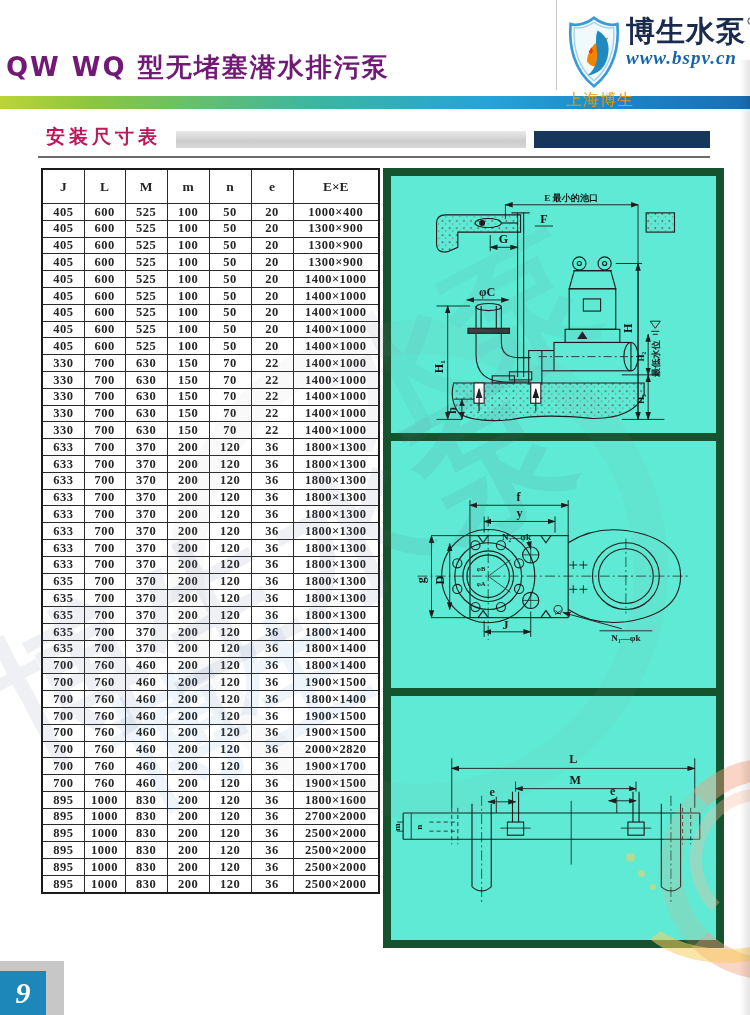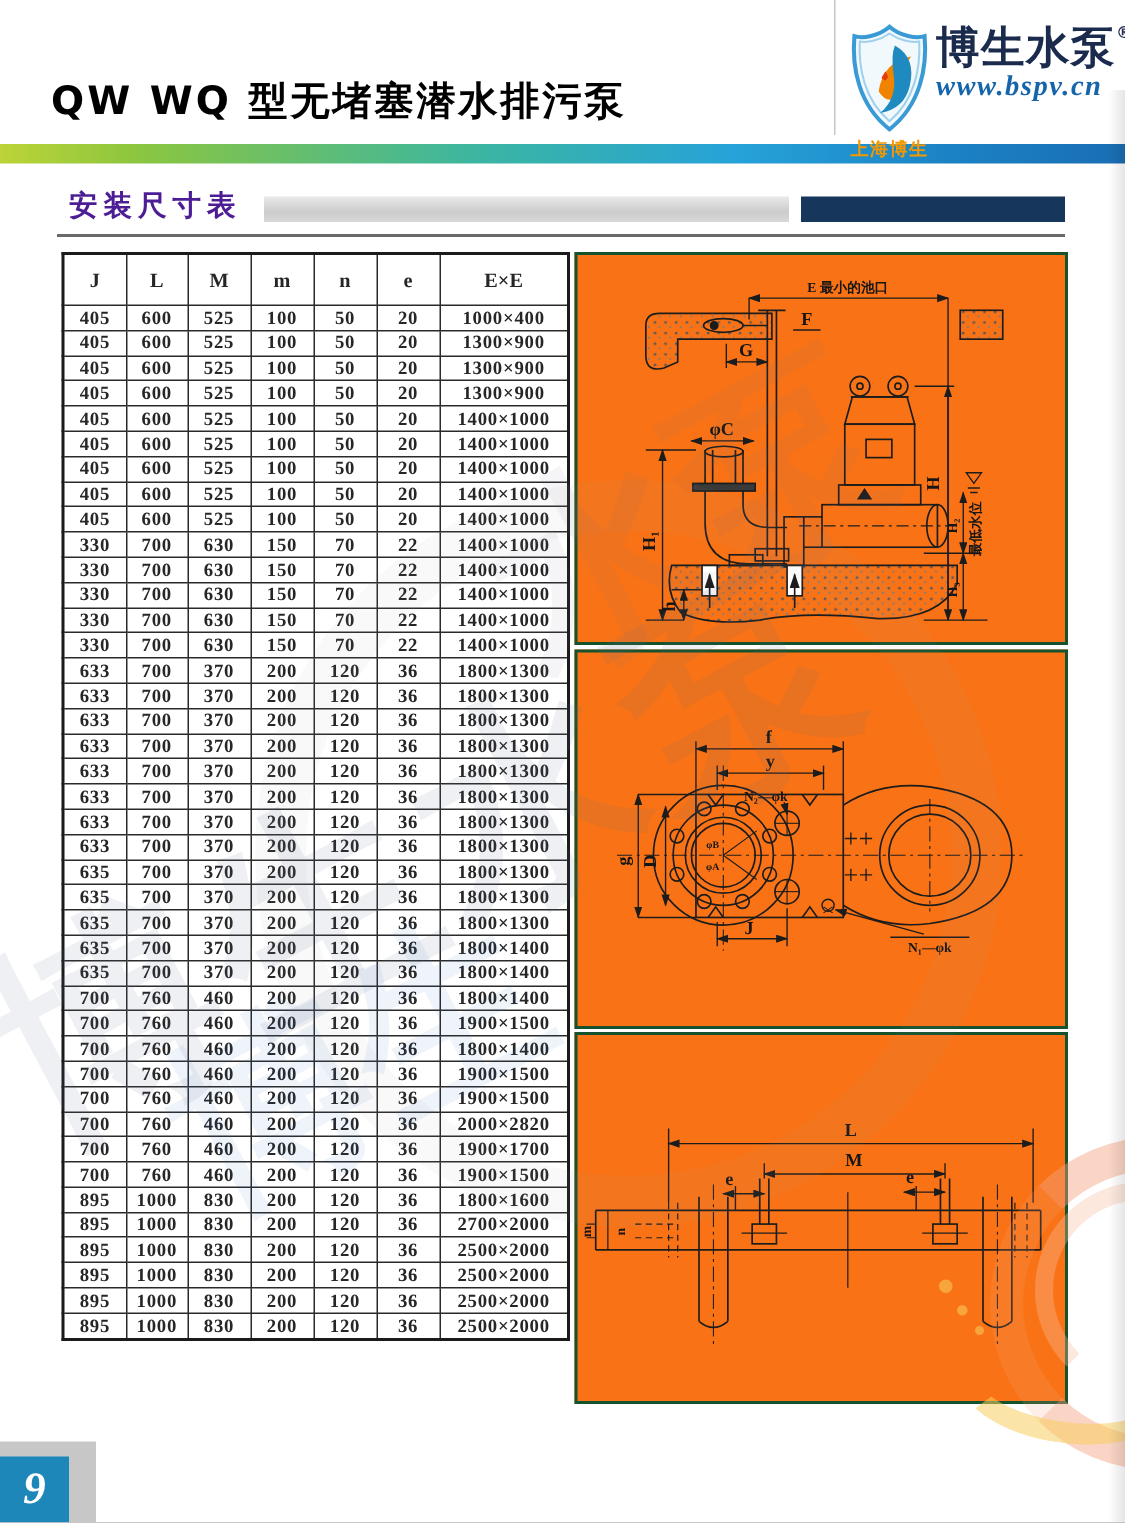--- a/index.html
+++ b/index.html
@@ -3,53 +3,53 @@
 <meta charset="utf-8">
 <style>
   html,body { margin:0; padding:0; background:#9a9a9a; }
   .page {
     position:relative; width:750px; height:1015px; margin:0 auto;
     background:#ffffff; overflow:hidden;
     font-family:"Liberation Serif","DejaVu Serif",serif; color:#222;
   }
   
   .main-title {
-    position:absolute; left:34px; top:50px;
+    position:absolute; left:6px; top:50px;
     font-family:"DejaVu Sans","Liberation Sans",sans-serif;
-    font-size:26px; font-weight:bold; color:#000000; letter-spacing:2px;
+    font-size:26px; font-weight:bold; color:#701a75; letter-spacing:2px;
     white-space:nowrap;
   }
   .grad-bar {
     position:absolute; left:0; top:96px; width:750px; height:13px;
     background:linear-gradient(90deg,#bcd437 0%,#8cc63f 12%,#3cb6a0 42%,#26a3d8 65%,#1b82c4 85%,#1a6db3 100%);
   }
   .logo-divider { position:absolute; left:556px; top:0; width:1px; height:90px; background:#c6c6c6; }
   .logo-wrap { position:absolute; left:566px; top:16px; width:176px; }
   .logo-row { display:flex; align-items:flex-start; }
   .shield-col { width:56px; text-align:center; }
   .shield-sub {
-    font-family:"DejaVu Sans",sans-serif; font-size:12px; font-weight:bold;
+    font-family:"DejaVu Sans",sans-serif; font-size:16px; font-weight:normal;
     color:#f39800; letter-spacing:1px; margin-top:-2px; white-space:nowrap;
   }
   .brand-col { margin-left:4px; }
   .brand-cn {
     font-family:"DejaVu Sans","Liberation Sans",sans-serif;
     font-size:29px; font-weight:bold; color:#1b2b4d; letter-spacing:1px; line-height:1.05;
     white-space:nowrap;
   }
   .brand-reg { font-size:11px; vertical-align:top; color:#1b2b4d; }
   .brand-url {
     font-family:"Liberation Serif",serif; font-style:italic; font-weight:bold;
     font-size:19px; color:#1565ab; letter-spacing:1px; margin-top:1px;
   }
   
   .section-title {
     position:absolute; left:46px; top:124px;
     font-family:"DejaVu Sans","Liberation Sans",sans-serif;
-    font-size:19px; font-weight:bold; color:#4c1d95; letter-spacing:4px; white-space:nowrap;
+    font-size:19px; font-weight:bold; color:#be185d; letter-spacing:4px; white-space:nowrap;
   }
   .section-bar-gray {
     position:absolute; left:176px; top:131px; width:350px; height:17px;
     background:linear-gradient(180deg,#e9e9e9,#cccccc 60%,#d8d8d8);
   }
   .section-bar-navy { position:absolute; left:534px; top:131px; width:176px; height:17px; background:#16365c; }
   .section-underline { position:absolute; left:38px; top:156px; width:672px; height:2px; background:#6a6a6a; }
   
   table.dims {
     position:absolute; left:41px; top:168px; width:337px;
@@ -58,21 +58,21 @@
   }
   table.dims th, table.dims td {
     border:1px solid #2a2a2a; text-align:center; padding:0;
     font-weight:bold; color:#262626; line-height:1;
   }
   table.dims th { height:33px; font-size:13.5px; }
   table.dims td { height:15.8px; font-size:12.5px; letter-spacing:0.5px; }
   
   .diagram-frame {
     position:absolute; left:383px; width:325px;
-    border:2px solid #14532d; background:#f97316;
+    border:8px solid #14532d; background:#5eead4;
   }
   .frame-1 { top:168px; height:258px; }
   .frame-2 { top:433px; height:249px; }
   .frame-3 { top:688px; height:244px; }
   .diagram-frame svg { display:block; width:100%; height:100%; }
   
   .pagenum-gray { position:absolute; left:0; top:961px; width:64px; height:54px; background:#c7c7c7; }
   .pagenum-blue {
     position:absolute; left:0; top:971px; width:46px; height:44px; background:#1d87b9;
     display:flex; align-items:center; justify-content:center;

